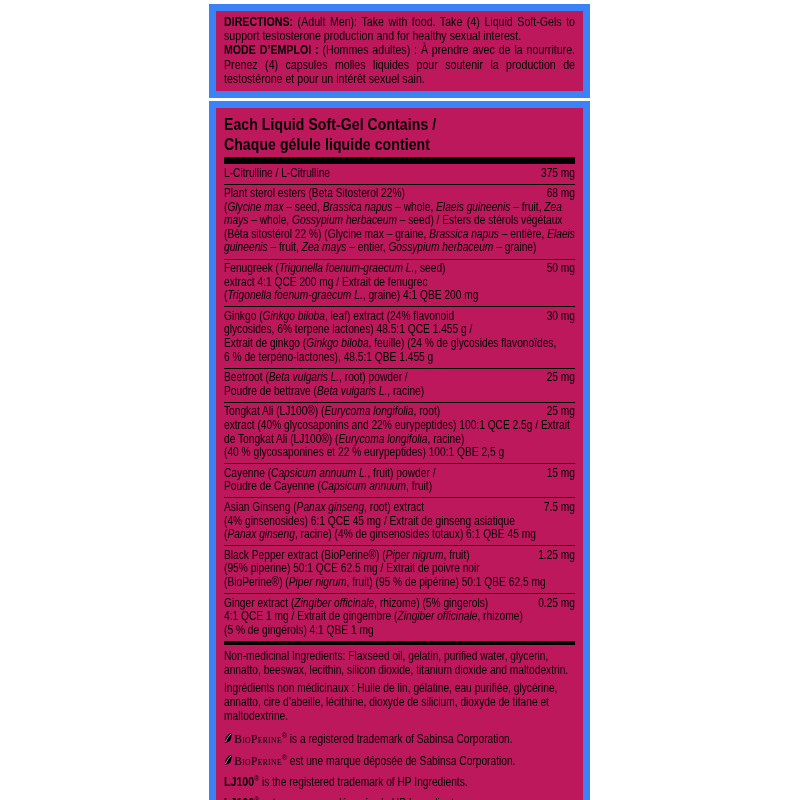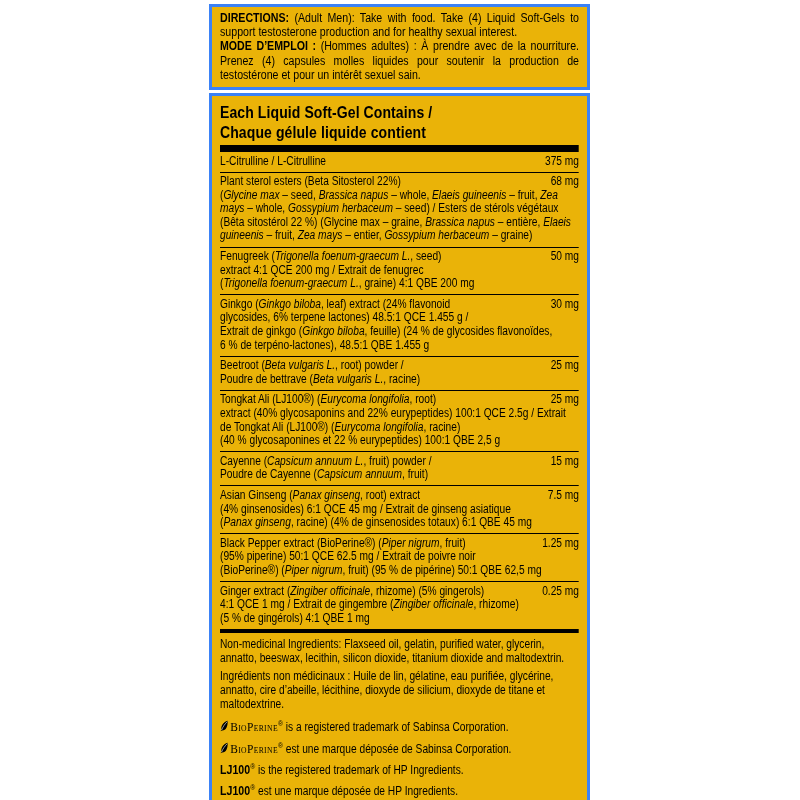--- a/index.html
+++ b/index.html
@@ -2,21 +2,21 @@
 <html><head>
 <meta charset="utf-8">
 <style>
   html, body { margin:0; padding:0; }
   body {
     width:800px; height:800px; background:#ffffff; color:#000;
     font-family:"Liberation Sans", sans-serif;
     position:relative; overflow:hidden;
   }
   .label { position:absolute; left:209px; top:4px; width:381px; }
-  .box { border:3px solid #3b82f6; background:#eab308; box-sizing:border-box; }
+  .box { border:7px solid #3b82f6; background:#be185d; box-sizing:border-box; }
   .squeeze { width:117.65%; transform:scaleX(0.85); transform-origin:0 0; }
 
   
   .directions { padding:4px 8px 5px; }
   .dir { margin:0; font-size:12.5px; line-height:14.2px; text-align:justify; }
   .dir b { font-weight:bold; }
 
   
   .panel { margin-top:3px; padding:3px 8px 6px; }
   .title { margin:4px 0 3px; font-size:16.5px; line-height:19.5px; font-weight:bold; letter-spacing:0.1px; }

